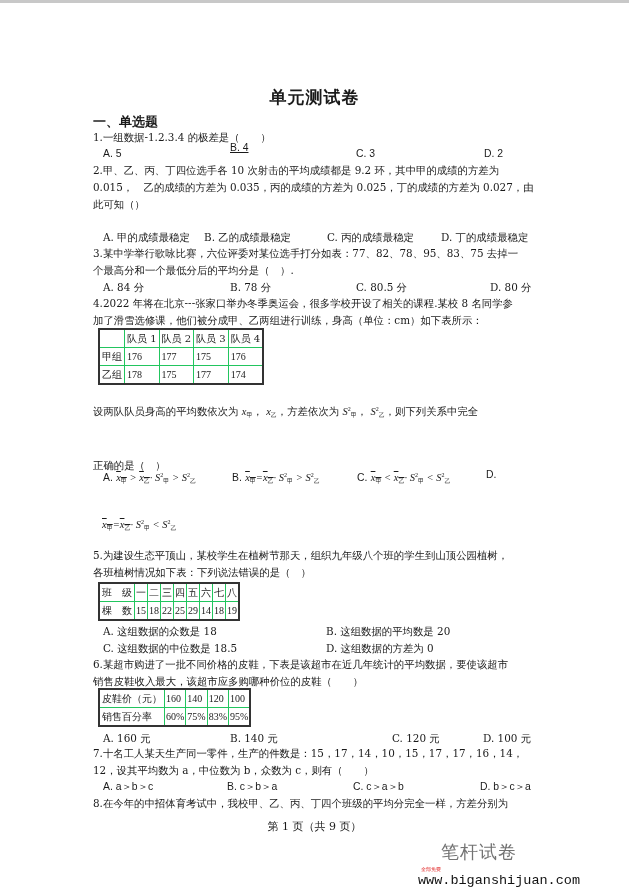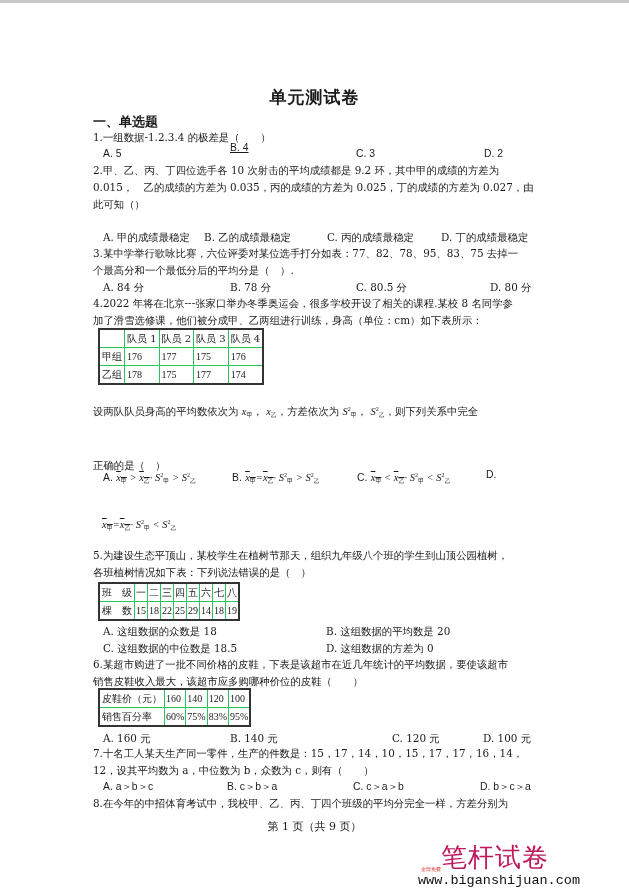--- a/index.html
+++ b/index.html
@@ -17,21 +17,21 @@
   .num { font-family: "Liberation Sans", sans-serif; }
   table.dt { position: absolute; border-collapse: collapse; font-size: 10px; }
   table.dt td { border: 1px solid #22c55e; padding: 0 2px; height: 17px; line-height: 17px; white-space: nowrap; }
   table.dt td.n { font-family: Liberation Serif, serif; }
   table.dt { border: 2px solid #333; }
   .formula { font-family: "Liberation Serif", serif; font-style: italic; font-size: 10.5px; }
   .ov { text-decoration: overline; }
   .sub { font-size: 6px; vertical-align: -2px; font-style: normal; }
   .sup { font-size: 6px; vertical-align: 4px; font-style: normal; }
   .footer { left: 0; width: 629px; text-align: center; top: 819px; font-size: 11px; }
-  .wm-cn { left: 441px; top: 840px; font-size: 26px; font-family: "DejaVu Sans", sans-serif; color: #be185d; letter-spacing: 1px; }
+  .wm-cn { left: 441px; top: 840px; font-size: 18px; font-family: "DejaVu Sans", sans-serif; color: #737373; letter-spacing: 1px; }
   .wm-free { left: 421px; top: 866px; font-size: 5px; color: #e02020; font-family: "DejaVu Sans", sans-serif; }
   .wm-url { left: 418px; top: 873px; font-size: 13.5px; font-family: "Liberation Mono", "DejaVu Sans Mono", monospace; color: #111; }
 </style>
 </head>
 <body>
 
 <div class="topbar"></div>
 
 <div class="abs title">单元测试卷</div>
 <div class="abs section">一、单选题</div>

